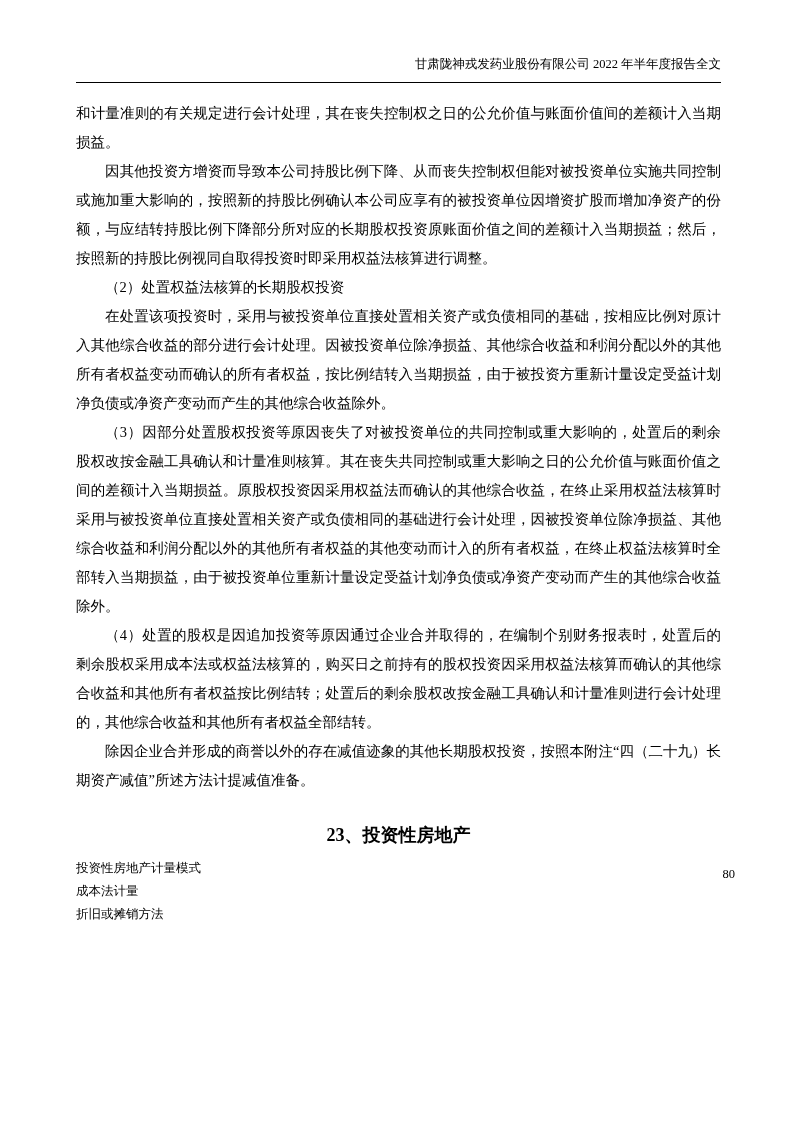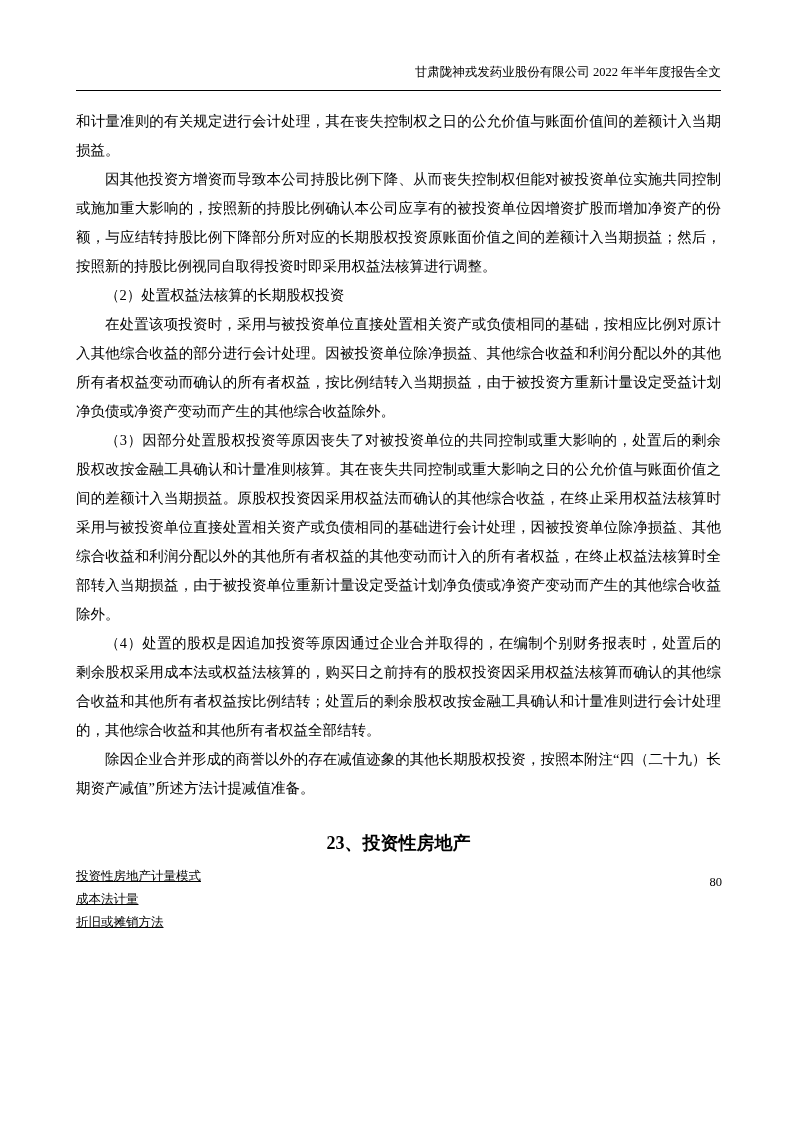--- a/index.html
+++ b/index.html
@@ -4,21 +4,21 @@
 <style>
   html, body {
     margin: 0;
     padding: 0;
     background: #ffffff;
   }
   .page {
     position: relative;
     width: 793px;
     height: 936px;
-    margin: 12px auto;
+    margin: 4px auto;
     background: #ffffff;
     box-sizing: border-box;
     padding: 52px 72px 0 76px;
     font-family: "Liberation Serif", "DejaVu Serif", serif;
     color: #000000;
     overflow: hidden;
   }
   .header {
     text-align: right;
     font-size: 12.5px;
@@ -49,25 +49,24 @@
     font-size: 18px;
     line-height: 20px;
     margin-top: 30px;
     text-align: center;
   }
   .meta {
     margin-top: 12px;
     font-size: 12.5px;
     line-height: 23px;
     text-align: left;
-    text-decoration: underline;
   }
   .page-number {
     position: absolute;
-    right: 71px;
+    right: 58px;
     bottom: 58px;
     font-size: 12.5px;
   }
 </style>
 </head>
 <body>
 
 <div class="page">
 
   <div class="header">

